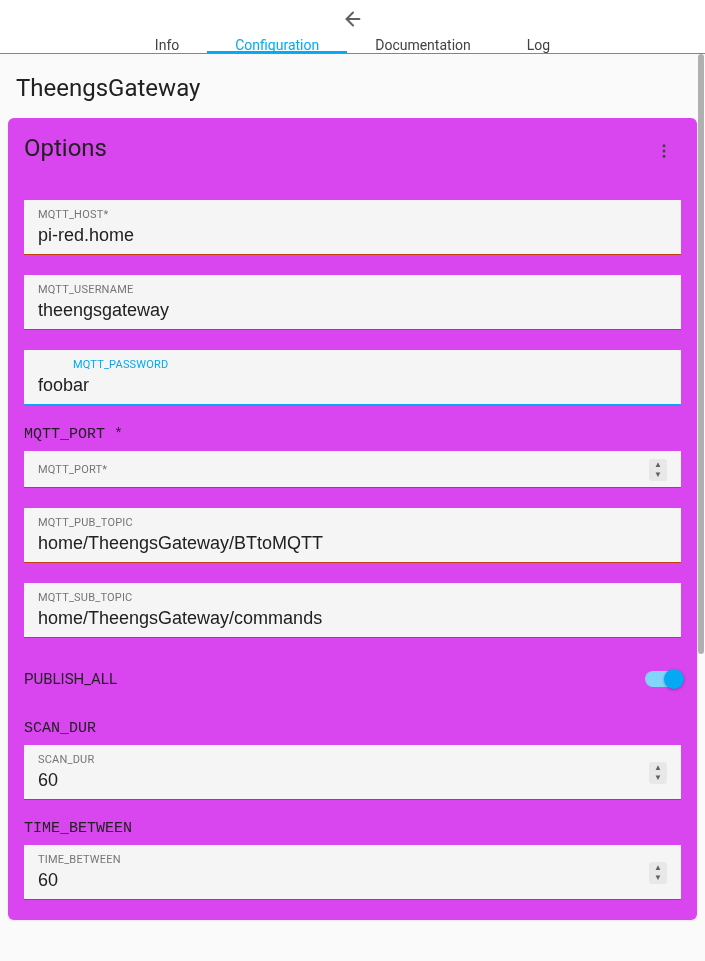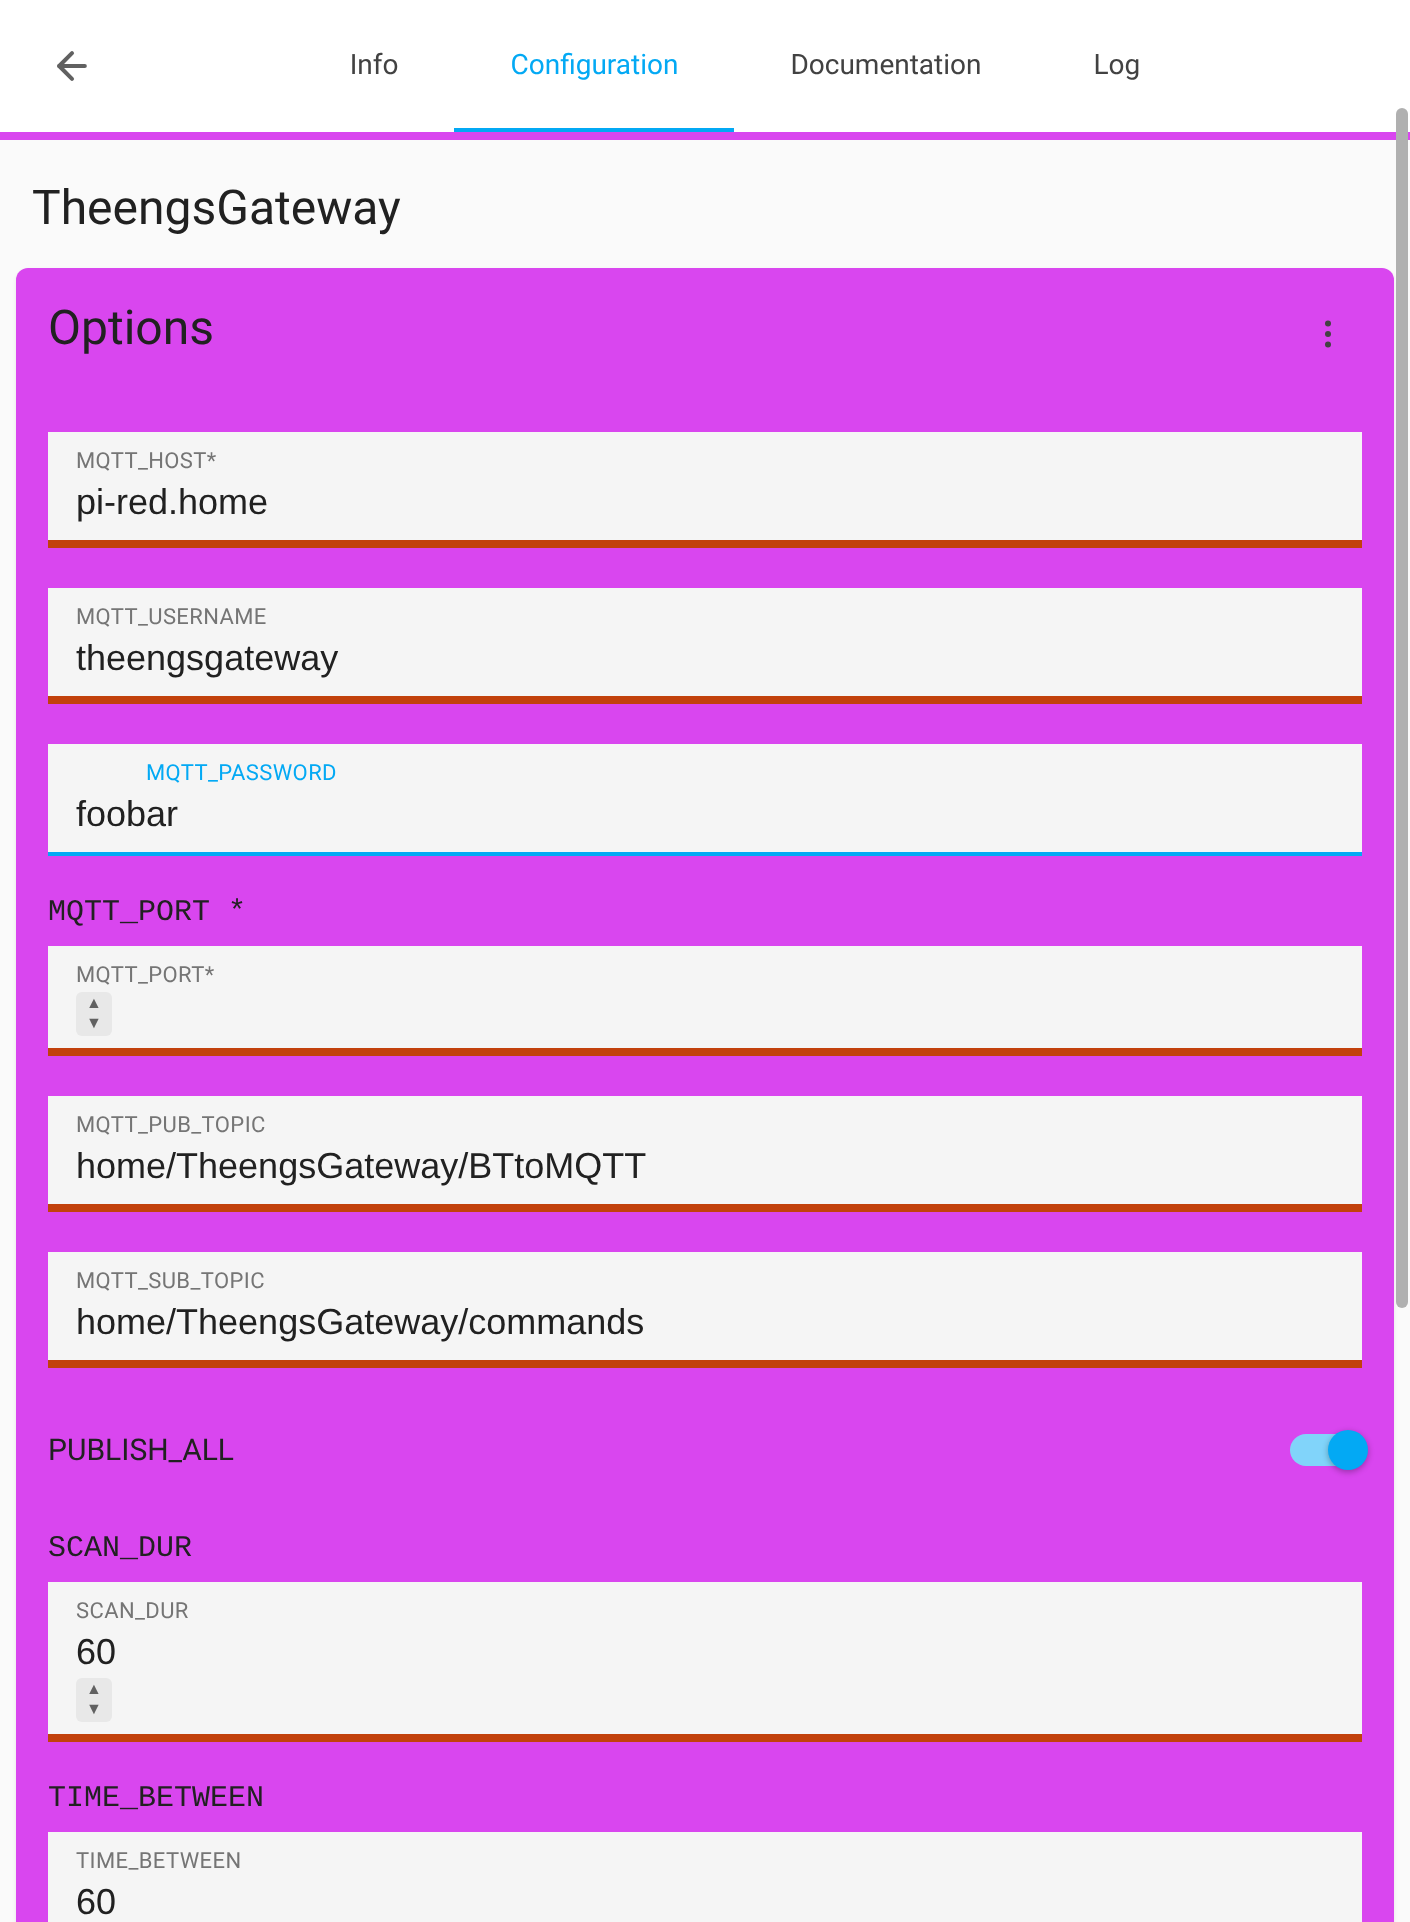--- a/index.html
+++ b/index.html
@@ -7,24 +7,25 @@
       font-family: Roboto, -apple-system, BlinkMacSystemFont, "Segoe UI", sans-serif;
       background: #fff;
       width: 705px;
       height: 961px;
       overflow: hidden;
       position: relative;
     }
     .header {
       display: flex;
       align-items: center;
-      height: 70px;
-      border-bottom: 4px solid #d946ef;
+      height: 54px;
+      border-bottom: 1px solid #d946ef;
       padding: 0 16px;
       background: #fff;
+      flex-direction: column;
     }
     .back-btn {
       width: 40px;
       height: 40px;
       display: flex;
       align-items: center;
       justify-content: center;
       cursor: pointer;
       color: #616161;
     }
@@ -99,32 +100,31 @@
     }
     .field-outer-label {
       font-size: 15px;
       color: #212121;
       margin-bottom: 8px;
       display: block;
       font-family: Liberation Mono, monospace;
     }
     .text-field {
       background: #f5f5f5;
-      border-bottom: 4px solid #c2410c;
+      border-bottom: 1px solid #c2410c;
       padding: 8px 14px 6px;
       position: relative;
     }
     .text-field.focused {
       border-bottom: 2px solid #03a9f4;
     }
     .text-field.number {
       display: flex;
-      align-items: flex-start;
+      align-items: center;
       justify-content: space-between;
-      flex-direction: column;
     }
     .text-field-content { flex: 1; }
     .field-label {
       font-size: 11px;
       color: #757575;
       letter-spacing: 0.2px;
       display: block;
       margin-bottom: 2px;
     }
     .field-label.focused {

